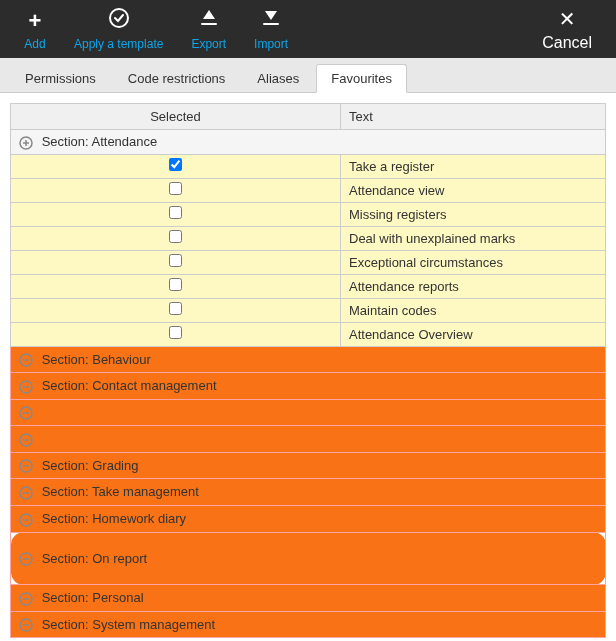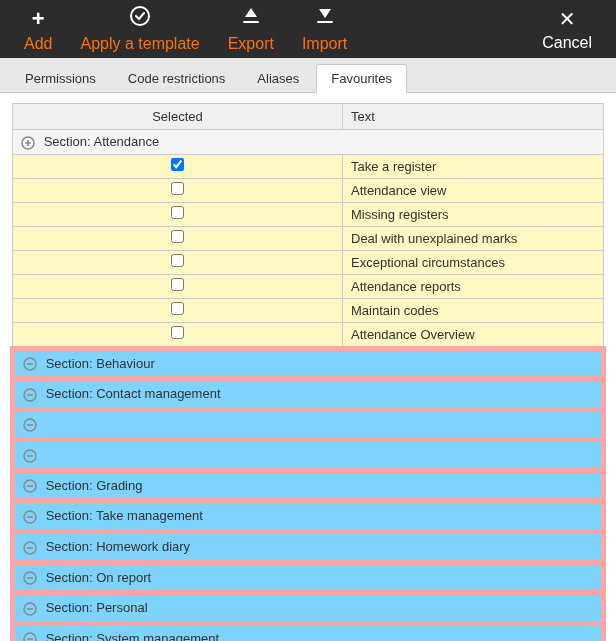--- a/index.html
+++ b/index.html
@@ -19,21 +19,21 @@
       flex-direction: column;
       align-items: center;
       justify-content: center;
       color: #fff;
       cursor: pointer;
       padding: 6px 14px;
       text-decoration: none;
       min-width: 50px;
     }
     .toolbar-item .icon { font-size: 20px; margin-bottom: 3px; }
-    .toolbar-item .label { font-size: 16px; color: #f97316; }
+    .toolbar-item .label { font-size: 12px; color: #0ea5e9; }
     .toolbar-spacer { flex: 1; }
     .toolbar-cancel {
       display: flex;
       flex-direction: column;
       align-items: center;
       justify-content: center;
       color: #fff;
       cursor: pointer;
       padding: 6px 14px;
     }
@@ -123,23 +123,23 @@
     }
 
     input[type="checkbox"] {
       width: 13px;
       height: 13px;
       cursor: pointer;
     }
 
     
     .collapsed-section td {
-      background: #7dd3fc;
+      background: #f97316;
       padding: 5px 8px;
-      border: 5px solid #fca5a5;
+      border: 1px solid #fca5a5;
       color: #333;
     }
 
     .plus-icon::before { content: '+'; font-size: 22px; font-weight: bold; }
     .close-icon::before { content: '✕'; font-size: 20px; }
   </style>
 </head>
 <body>
 
 <div class="toolbar">
@@ -326,21 +326,21 @@
       <span style="color:#888; margin-right:5px;">
         <svg width="14" height="14" viewBox="0 0 14 14" style="vertical-align:middle;">
           <circle cx="7" cy="7" r="6" stroke="#888" stroke-width="1.5" fill="none"></circle>
           <line x1="4" y1="7" x2="10" y2="7" stroke="#888" stroke-width="1.5"></line>
         </svg>
       </span>
       <span>Section: Homework diary</span>
     </td>
         </tr>
         <tr class="collapsed-section">
-          <td colspan="2" style="padding:5px 8px;">
+          <td colspan="2" style="padding:18px 8px;border-radius:13px;">
       <span style="color:#888; margin-right:5px;">
         <svg width="14" height="14" viewBox="0 0 14 14" style="vertical-align:middle;">
           <circle cx="7" cy="7" r="6" stroke="#888" stroke-width="1.5" fill="none"></circle>
           <line x1="4" y1="7" x2="10" y2="7" stroke="#888" stroke-width="1.5"></line>
         </svg>
       </span>
       <span>Section: On report</span>
     </td>
         </tr>
         <tr class="collapsed-section">

